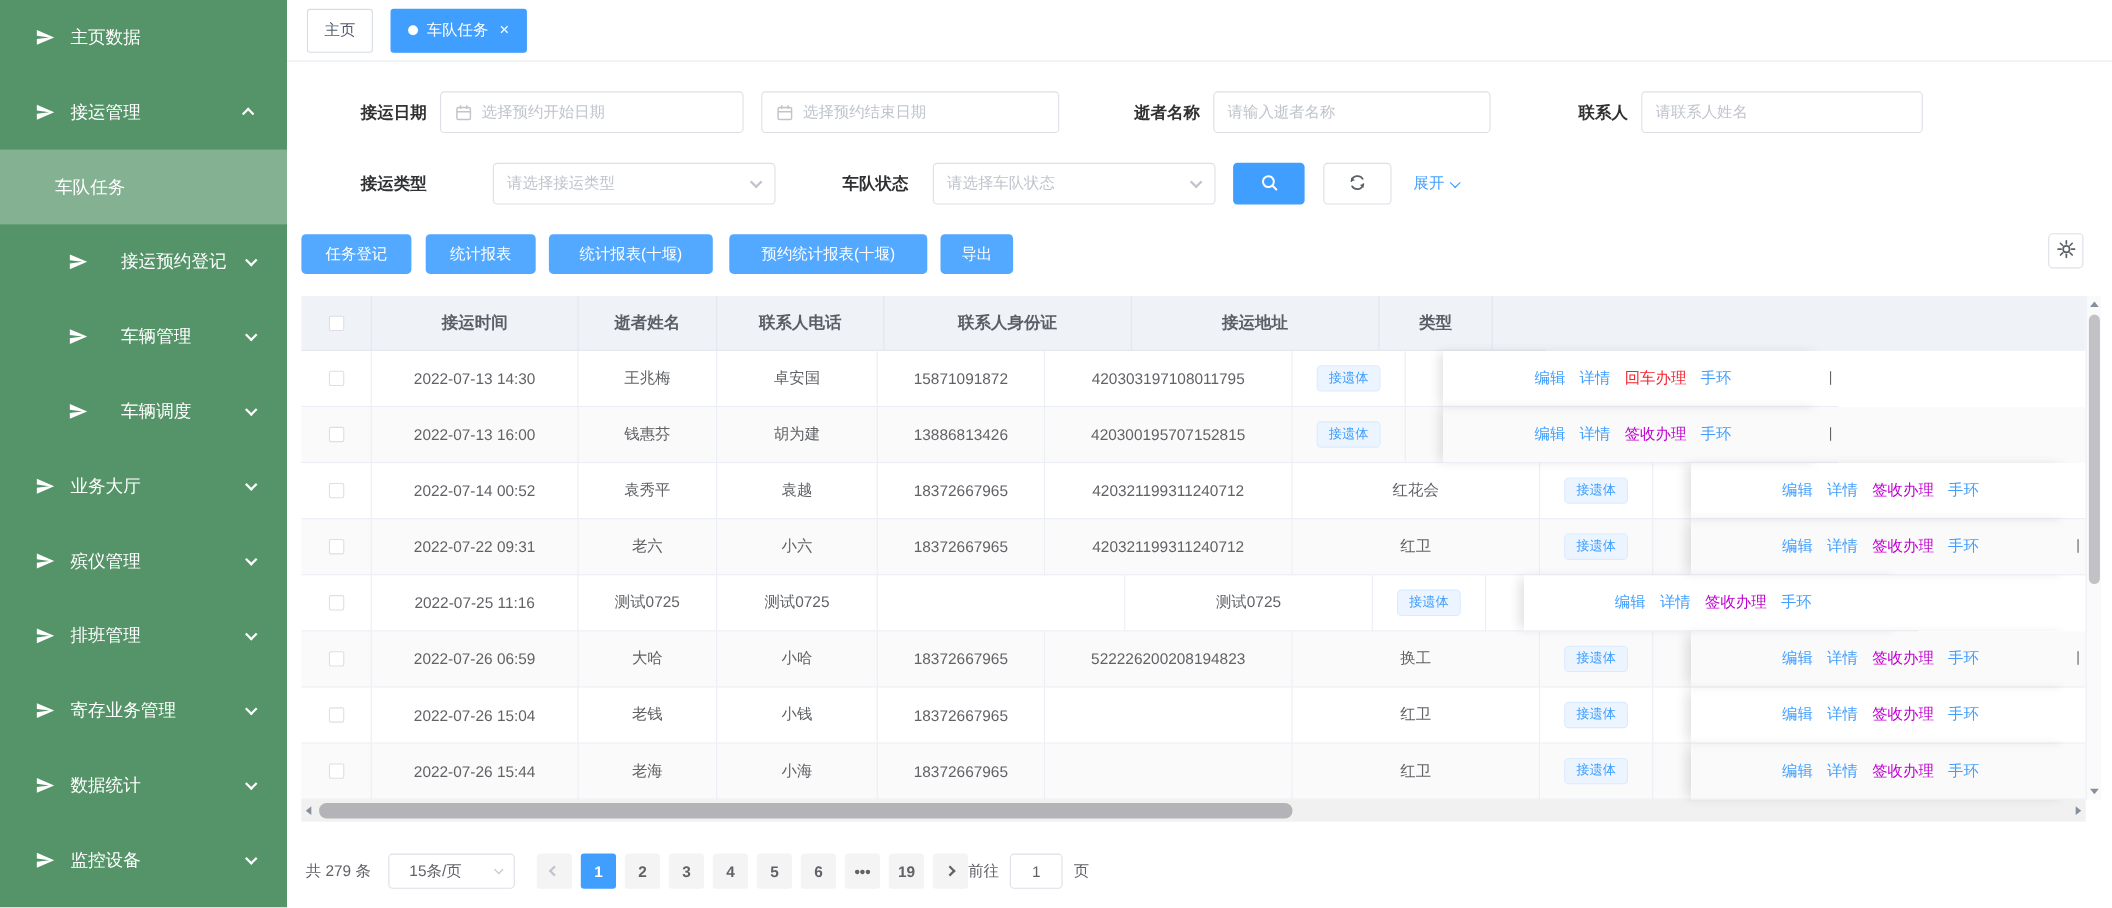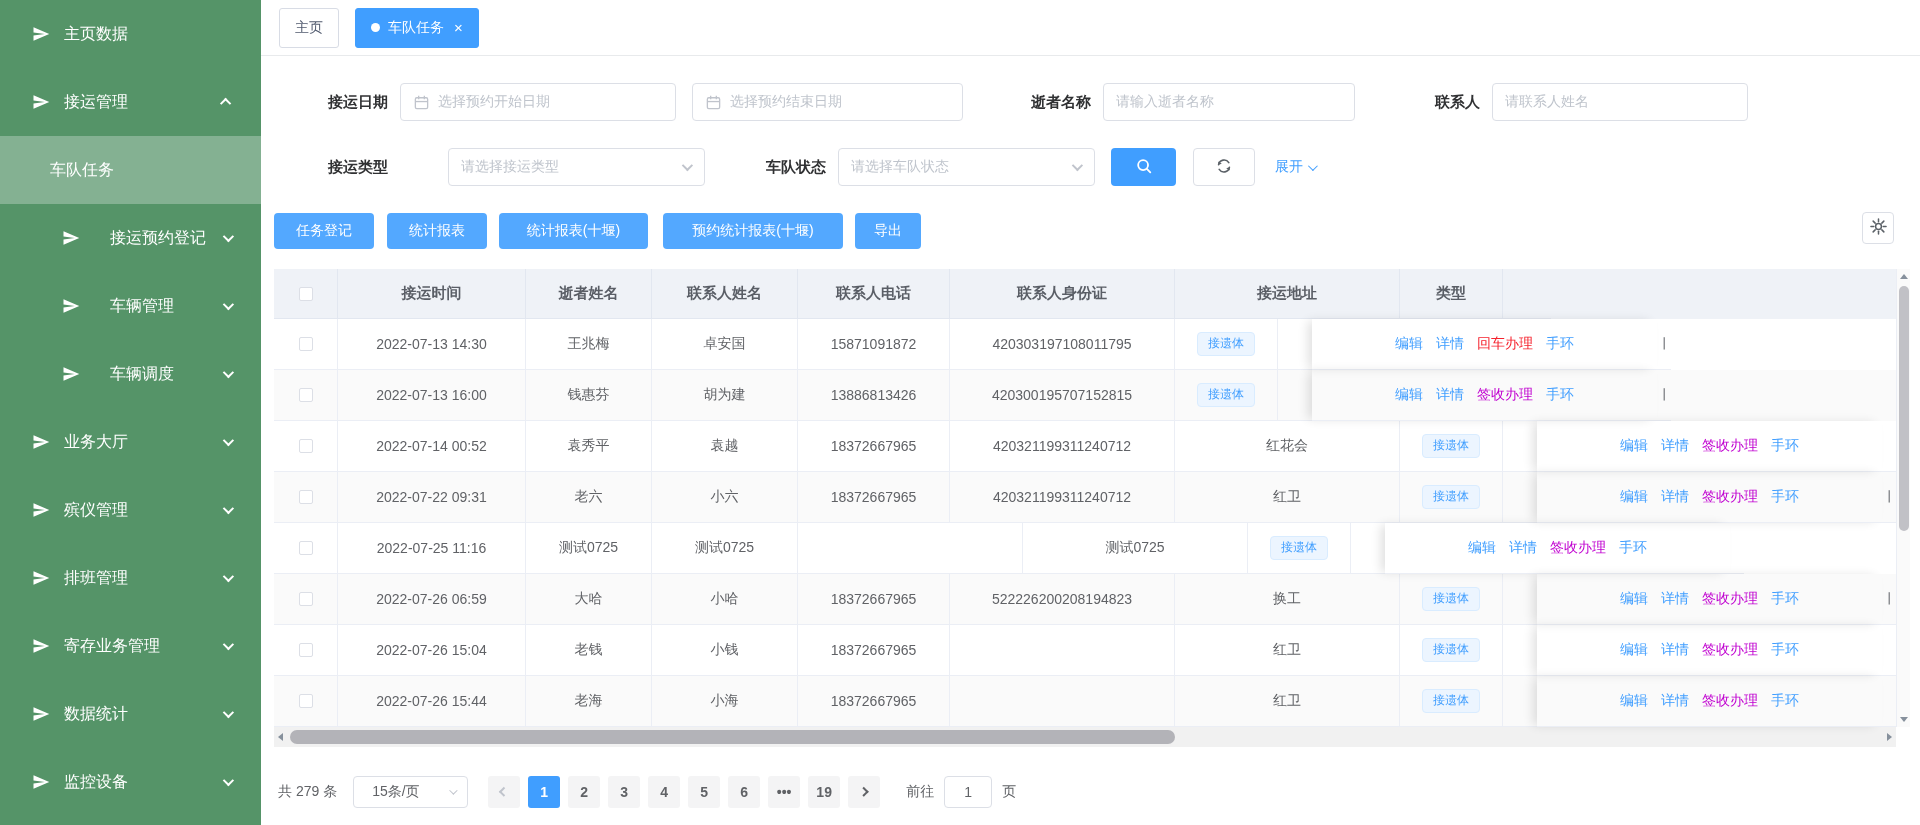--- a/index.html
+++ b/index.html
@@ -74,21 +74,21 @@
   
   .pager { display:flex; align-items:center; margin:29px 0 0 17px; font-size:14px; color:#606266; }
   .pagesize { width:115px; height:32px; border:1px solid #dcdfe6; border-radius:4px; margin-left:16px; display:flex; align-items:center; padding:0 12px 0 18px; position:relative; cursor:pointer; }
   .pagesize .sel-chev { position:absolute; right:12px; color:#c0c4cc; width:6px; height:6px; border-width:1.5px; }
   .pnum { min-width:32px; height:32px; padding:0 4px; border-radius:3px; background:#f4f4f5; display:flex; align-items:center; justify-content:center; font-weight:bold; margin-left:8px; cursor:pointer; }
   .pnum.active { background:#409eff; color:#fff; }
   .pnum .chev { width:7px; height:7px; border-width:2px; }
   .pnum .chev.left { transform:rotate(135deg) translateY(1px); }
   .pnum .chev.right { transform:rotate(-45deg) translateY(-1px); }
   .pager .pgroup { display:flex; align-items:center; margin-left:20px; }
-  .goto-label { margin-left:26px; }
+  .goto-label { }
   .goto-input { width:48px; height:32px; border:1px solid #dcdfe6; border-radius:4px; margin-left:10px; text-align:center; font-size:14px; color:#606266; font-family:inherit; }
   .goto-suffix { margin-left:10px; }
 </style>
 </head>
 <body>
 
 <aside class="sidebar">
   <nav id="side-menu">
       <div class="side-item ind-1">
         <span class="plane"><svg width="18" height="18" viewBox="0 0 24 24">
@@ -215,21 +215,21 @@
           <span class="ph">请联系人姓名</span>
         </div>
       </div>
     <div class="frow" id="frow2">
         <div class="flabel" style="width: 124px;">接运类型</div>
         <div class="finput" style="width: 257px; margin-left: 48px;">
           <span class="ph">请选择接运类型</span>
           <i class="chev down sel-chev"></i>
         </div>
         <div class="flabel" style="width: 133px;">车队状态</div>
-        <div class="finput" style="width: 257px;">
+        <div class="finput" style="width: 257px; margin-left: 10px;">
           <span class="ph">请选择车队状态</span>
           <i class="chev down sel-chev"></i>
         </div>
       <button class="btn-search">
         <span>
           <svg width="18" height="18" viewBox="0 0 20 20">
               <circle cx="9" cy="9" r="5.5" fill="none" stroke="#fff" stroke-width="2"></circle>
               <line x1="13.2" y1="13.2" x2="17" y2="17" stroke="#fff" stroke-width="2" stroke-linecap="round"></line>
             </svg>
         </span>
@@ -280,23 +280,20 @@
     <div class="thead" id="thead">
         <div class="cell" style="width: 64px;">
           <span class="cb"></span>
         </div>
         <div class="cell" style="width: 188px;">
           <span>接运时间</span>
         </div>
         <div class="cell" style="width: 126px;">
           <span>逝者姓名</span>
         </div>
-        <div class="cell" style="width: 146px;">
-          <span>联系人姓名</span>
-        </div>
         <div class="cell" style="width: 152px;">
           <span>联系人电话</span>
         </div>
         <div class="cell" style="width: 225px;">
           <span>联系人身份证</span>
         </div>
         <div class="cell" style="width: 225px;">
           <span>接运地址</span>
         </div>
         <div class="cell" style="width: 103px;">

